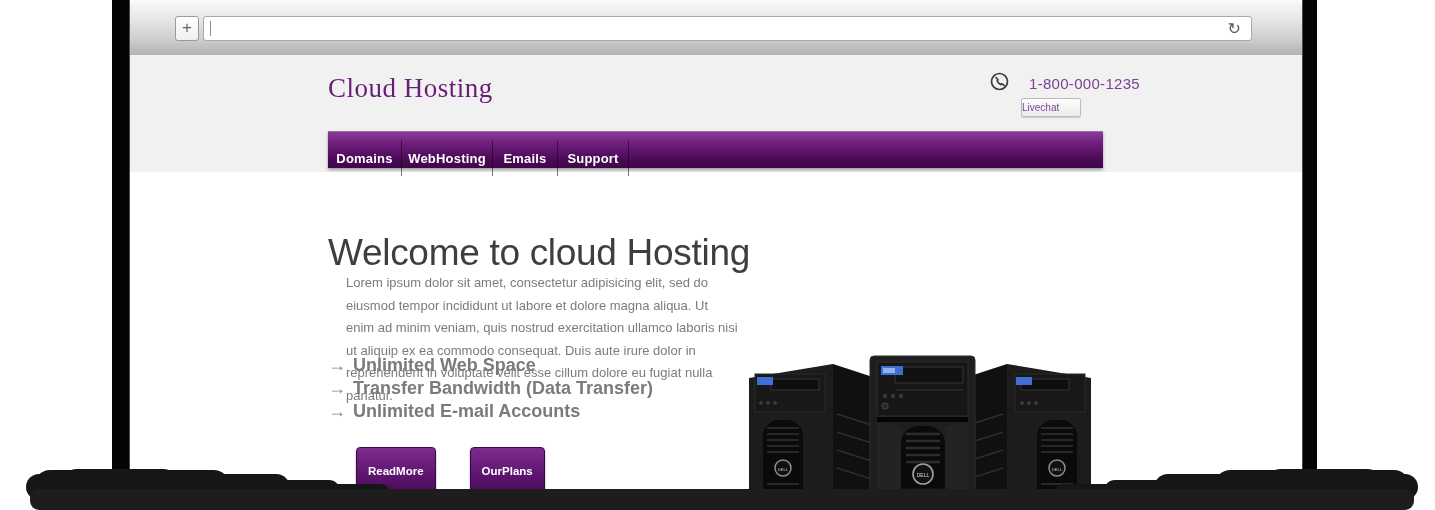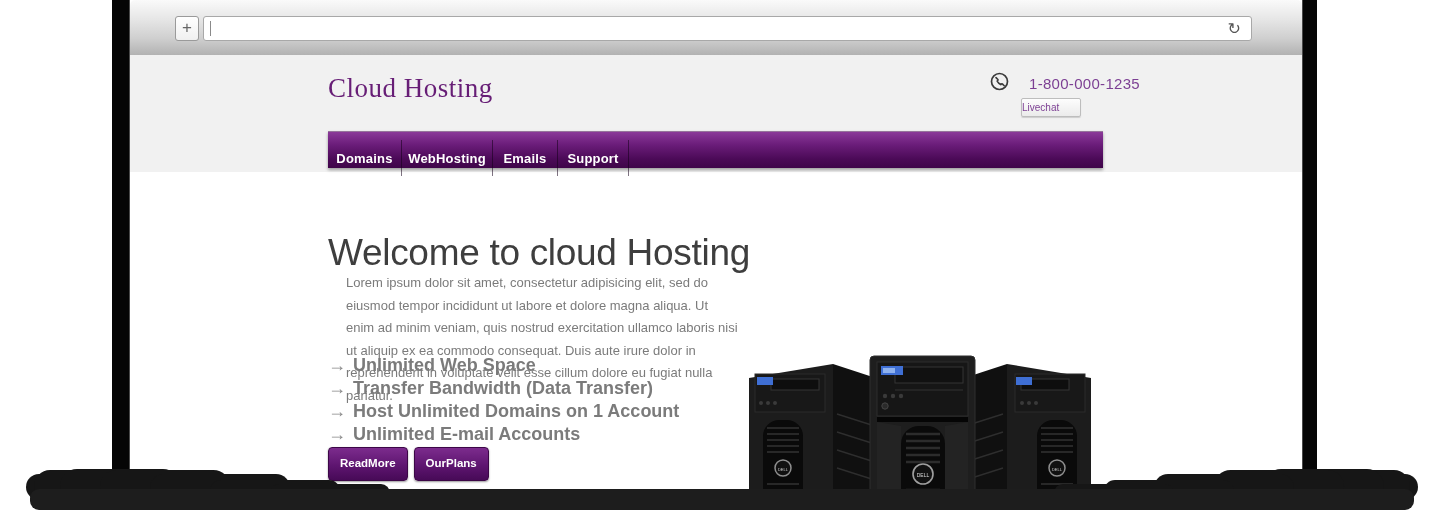--- a/index.html
+++ b/index.html
@@ -49,23 +49,23 @@
 
   
   .hero-title{position:absolute;left:198px;top:60px;font-size:37px;color:#3e3e3e;
        letter-spacing:-.3px;}
   .hero-para{position:absolute;left:216px;top:100px;width:392px;font-size:13px;
        line-height:22.5px;color:#7b7b7b;}
   .features{position:absolute;left:198px;top:182px;list-style:none;margin:0;padding:0;}
   .features li{font-size:18px;color:#7b7b7b;height:23px;line-height:23px;font-weight:bold;}
   .features .arrow{margin-right:7px;color:#8a8a8a;}
   .btn-row{position:absolute;left:198px;top:275px;display:flex;gap:6px;}
-  .pbtn{height:24px;padding:4px 11px;background:linear-gradient(180deg,#7c2c8d,#5e1570 55%,#470a57);
+  .pbtn{height:24px;padding:12px 11px;background:linear-gradient(180deg,#7c2c8d,#5e1570 55%,#470a57);
        border:1px solid #3c0747;border-radius:4px;box-shadow:0 1px 2px rgba(0,0,0,.4);
-       color:#fff;font-size:11.5px;font-weight:bold;line-height:22px;cursor:pointer;}
+       color:#fff;font-size:11.5px;font-weight:bold;line-height:22px;cursor:pointer;margin-left:28px;}
 
   .servers{position:absolute;left:615px;top:182px;width:350px;height:208px;}
 </style>
 </head>
 <body>
 
 <div class="canvas">
 
   <div class="abs bezel" style="left:112px;top:0;width:18px;height:470px;"></div>
   <div class="abs bezel" style="left:1302px;top:0;width:15px;height:470px;"></div>
@@ -107,23 +107,20 @@
     <div class="abs" style="left:0;top:172px;width:100%;height:318px;">
       <h1 class="hero-title" style="margin:0;font-weight:500;">Welcome to cloud Hosting</h1>
       <p class="hero-para" style="margin:0;">Lorem ipsum dolor sit amet, consectetur adipisicing elit, sed do eiusmod tempor incididunt ut labore et dolore magna aliqua. Ut enim ad minim veniam, quis nostrud exercitation ullamco laboris nisi ut aliquip ex ea commodo consequat. Duis aute irure dolor in reprehenderit in voluptate velit esse cillum dolore eu fugiat nulla pariatur.</p>
 
       <ul class="features">
         <li>
           <span class="arrow">→</span><span>Unlimited Web Space</span>
         </li>
         <li>
           <span class="arrow">→</span><span>Transfer Bandwidth (Data Transfer)</span>
-        </li>
-        <li>
-          <span class="arrow">→</span><span>Host Unlimited Domains on 1 Account</span>
         </li>
         <li>
           <span class="arrow">→</span><span>Unlimited E-mail Accounts</span>
         </li>
       </ul>
 
       <div class="btn-row">
         <div class="pbtn">ReadMore</div>
         <div class="pbtn">OurPlans</div>
       </div>

